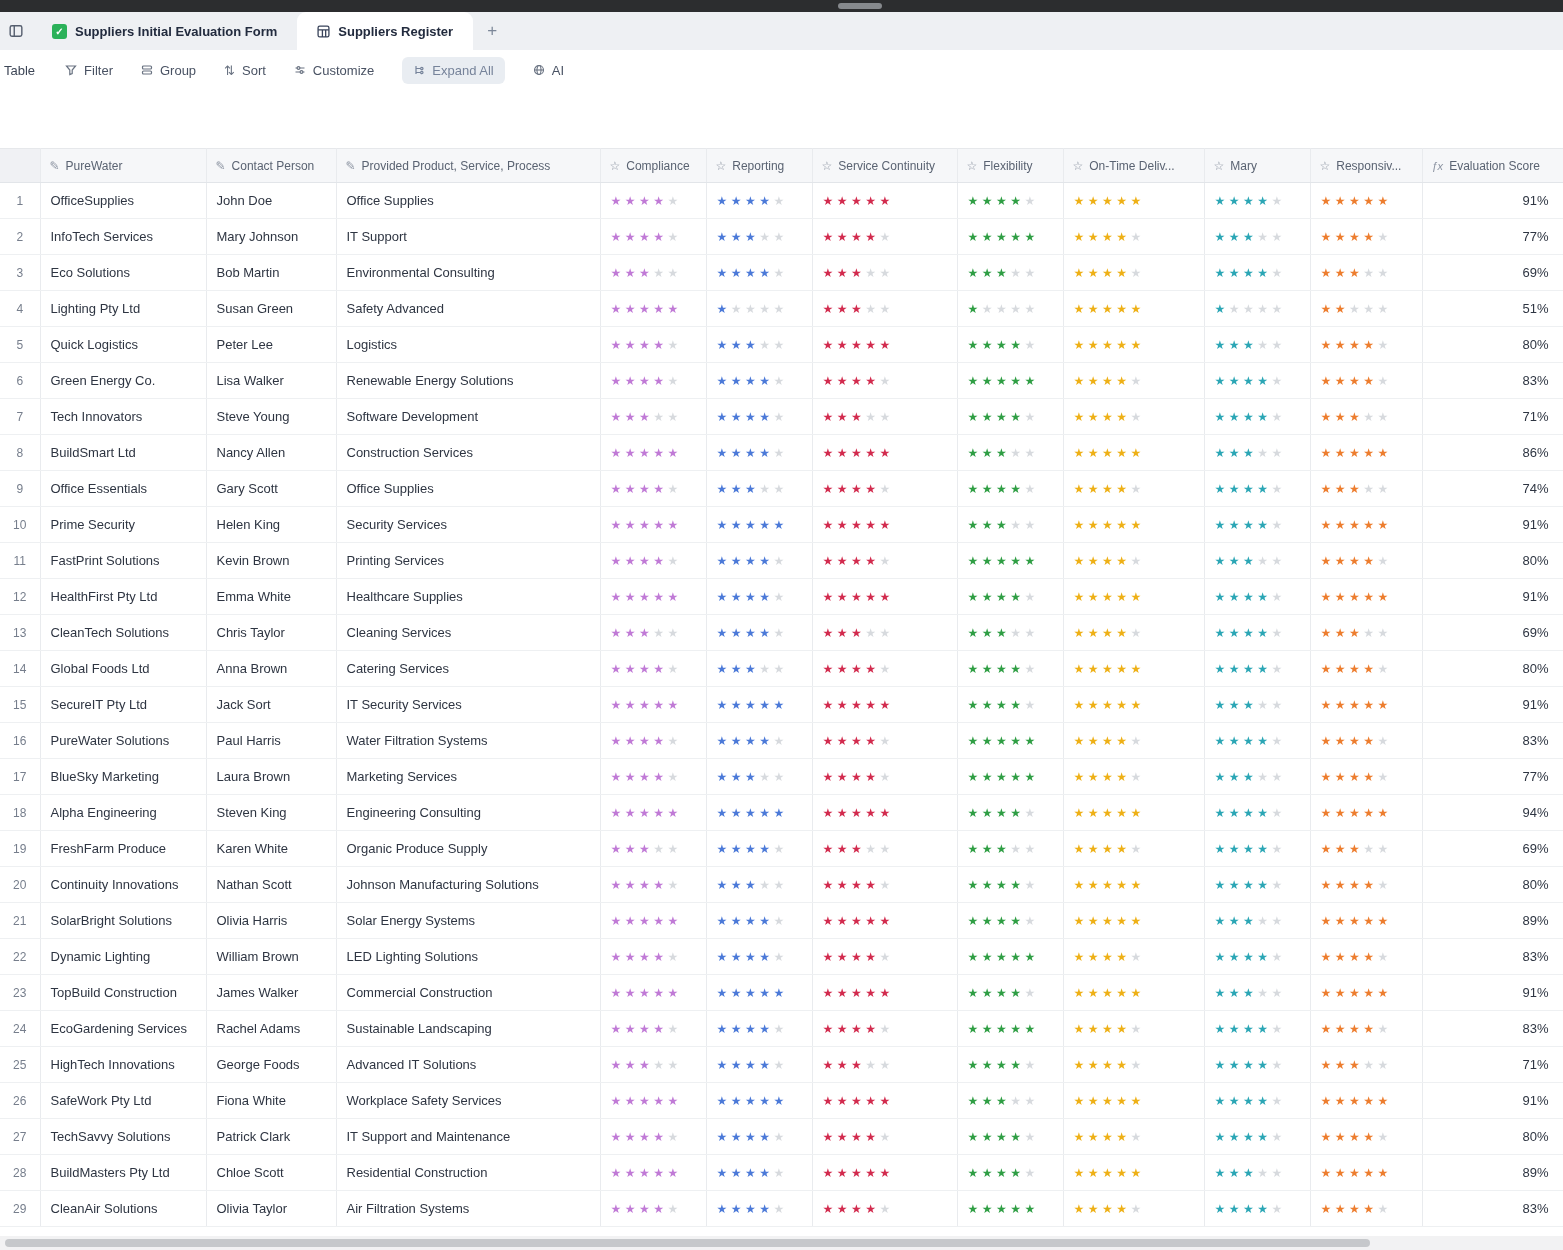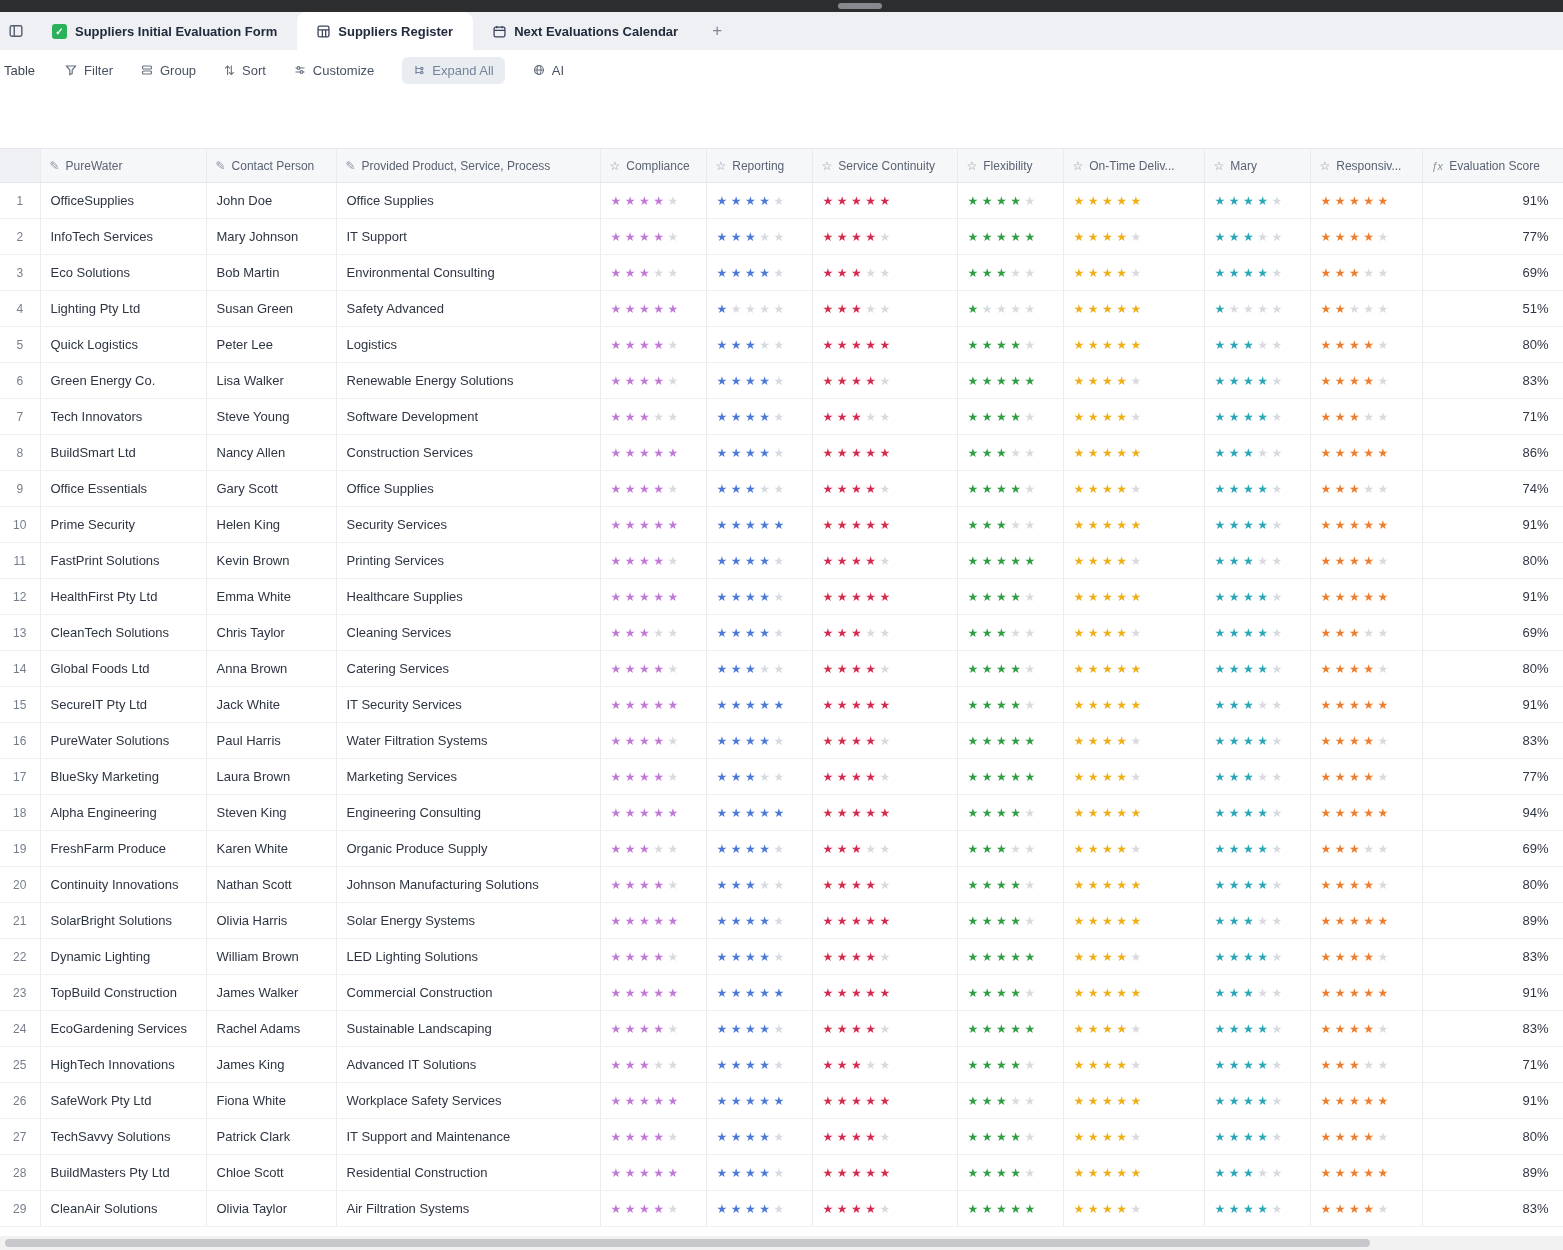--- a/index.html
+++ b/index.html
@@ -72,29 +72,20 @@
     <span>Suppliers Initial Evaluation Form</span>
   </div>
   <div class="tab active">
     <span class="tb-ic">
       <svg class="ic" width="13" height="13" viewBox="0 0 12 12" fill="none" stroke="#39435a" stroke-width="1.2">
         <rect x="1" y="1" width="10" height="10" rx="1.5"></rect>
           <path d="M1 4.5h10M5 4.5v6.5M8 4.5v6.5"></path>
       </svg>
     </span>
     <span>Suppliers Register</span>
-  </div>
-  <div class="tab">
-    <span class="tb-ic">
-      <svg class="ic" width="13" height="13" viewBox="0 0 12 12" fill="none" stroke="#39435a" stroke-width="1.2">
-        <rect x="1" y="2" width="10" height="9" rx="1.5"></rect>
-          <path d="M1 5h10M3.5 1v2M8.5 1v2"></path>
-      </svg>
-    </span>
-    <span>Next Evaluations Calendar</span>
   </div>
   <div class="tab-add">+</div>
 </div>
 
 <div class="toolbar">
   <div class="tb-item view">
     <span>Table</span>
   </div>
   <div class="tb-item">
     <span class="tb-ic">
@@ -375,21 +366,21 @@
         <td><span class="stars"><span style="color: rgb(210, 43, 78);">★</span><span style="color: rgb(210, 43, 78);">★</span><span style="color: rgb(210, 43, 78);">★</span><span style="color: rgb(210, 43, 78);">★</span><span style="color: rgb(215, 218, 222);">★</span></span></td>
         <td><span class="stars"><span style="color: rgb(47, 158, 68);">★</span><span style="color: rgb(47, 158, 68);">★</span><span style="color: rgb(47, 158, 68);">★</span><span style="color: rgb(47, 158, 68);">★</span><span style="color: rgb(215, 218, 222);">★</span></span></td>
         <td><span class="stars"><span style="color: rgb(238, 176, 22);">★</span><span style="color: rgb(238, 176, 22);">★</span><span style="color: rgb(238, 176, 22);">★</span><span style="color: rgb(238, 176, 22);">★</span><span style="color: rgb(238, 176, 22);">★</span></span></td>
         <td><span class="stars"><span style="color: rgb(43, 166, 181);">★</span><span style="color: rgb(43, 166, 181);">★</span><span style="color: rgb(43, 166, 181);">★</span><span style="color: rgb(43, 166, 181);">★</span><span style="color: rgb(215, 218, 222);">★</span></span></td>
         <td><span class="stars"><span style="color: rgb(237, 125, 46);">★</span><span style="color: rgb(237, 125, 46);">★</span><span style="color: rgb(237, 125, 46);">★</span><span style="color: rgb(237, 125, 46);">★</span><span style="color: rgb(215, 218, 222);">★</span></span></td>
         <td class="score">80%</td>
       </tr>
       <tr>
         <td class="num">15</td>
         <td>SecureIT Pty Ltd</td>
-        <td>Jack White</td>
+        <td>Jack Sort</td>
         <td>IT Security Services</td>
         <td><span class="stars"><span style="color: rgb(192, 122, 214);">★</span><span style="color: rgb(192, 122, 214);">★</span><span style="color: rgb(192, 122, 214);">★</span><span style="color: rgb(192, 122, 214);">★</span><span style="color: rgb(192, 122, 214);">★</span></span></td>
         <td><span class="stars"><span style="color: rgb(75, 121, 216);">★</span><span style="color: rgb(75, 121, 216);">★</span><span style="color: rgb(75, 121, 216);">★</span><span style="color: rgb(75, 121, 216);">★</span><span style="color: rgb(75, 121, 216);">★</span></span></td>
         <td><span class="stars"><span style="color: rgb(210, 43, 78);">★</span><span style="color: rgb(210, 43, 78);">★</span><span style="color: rgb(210, 43, 78);">★</span><span style="color: rgb(210, 43, 78);">★</span><span style="color: rgb(210, 43, 78);">★</span></span></td>
         <td><span class="stars"><span style="color: rgb(47, 158, 68);">★</span><span style="color: rgb(47, 158, 68);">★</span><span style="color: rgb(47, 158, 68);">★</span><span style="color: rgb(47, 158, 68);">★</span><span style="color: rgb(215, 218, 222);">★</span></span></td>
         <td><span class="stars"><span style="color: rgb(238, 176, 22);">★</span><span style="color: rgb(238, 176, 22);">★</span><span style="color: rgb(238, 176, 22);">★</span><span style="color: rgb(238, 176, 22);">★</span><span style="color: rgb(238, 176, 22);">★</span></span></td>
         <td><span class="stars"><span style="color: rgb(43, 166, 181);">★</span><span style="color: rgb(43, 166, 181);">★</span><span style="color: rgb(43, 166, 181);">★</span><span style="color: rgb(215, 218, 222);">★</span><span style="color: rgb(215, 218, 222);">★</span></span></td>
         <td><span class="stars"><span style="color: rgb(237, 125, 46);">★</span><span style="color: rgb(237, 125, 46);">★</span><span style="color: rgb(237, 125, 46);">★</span><span style="color: rgb(237, 125, 46);">★</span><span style="color: rgb(237, 125, 46);">★</span></span></td>
         <td class="score">91%</td>
       </tr>
@@ -515,21 +506,21 @@
         <td><span class="stars"><span style="color: rgb(210, 43, 78);">★</span><span style="color: rgb(210, 43, 78);">★</span><span style="color: rgb(210, 43, 78);">★</span><span style="color: rgb(210, 43, 78);">★</span><span style="color: rgb(215, 218, 222);">★</span></span></td>
         <td><span class="stars"><span style="color: rgb(47, 158, 68);">★</span><span style="color: rgb(47, 158, 68);">★</span><span style="color: rgb(47, 158, 68);">★</span><span style="color: rgb(47, 158, 68);">★</span><span style="color: rgb(47, 158, 68);">★</span></span></td>
         <td><span class="stars"><span style="color: rgb(238, 176, 22);">★</span><span style="color: rgb(238, 176, 22);">★</span><span style="color: rgb(238, 176, 22);">★</span><span style="color: rgb(238, 176, 22);">★</span><span style="color: rgb(215, 218, 222);">★</span></span></td>
         <td><span class="stars"><span style="color: rgb(43, 166, 181);">★</span><span style="color: rgb(43, 166, 181);">★</span><span style="color: rgb(43, 166, 181);">★</span><span style="color: rgb(43, 166, 181);">★</span><span style="color: rgb(215, 218, 222);">★</span></span></td>
         <td><span class="stars"><span style="color: rgb(237, 125, 46);">★</span><span style="color: rgb(237, 125, 46);">★</span><span style="color: rgb(237, 125, 46);">★</span><span style="color: rgb(237, 125, 46);">★</span><span style="color: rgb(215, 218, 222);">★</span></span></td>
         <td class="score">83%</td>
       </tr>
       <tr>
         <td class="num">25</td>
         <td>HighTech Innovations</td>
-        <td>James King</td>
+        <td>George Foods</td>
         <td>Advanced IT Solutions</td>
         <td><span class="stars"><span style="color: rgb(192, 122, 214);">★</span><span style="color: rgb(192, 122, 214);">★</span><span style="color: rgb(192, 122, 214);">★</span><span style="color: rgb(215, 218, 222);">★</span><span style="color: rgb(215, 218, 222);">★</span></span></td>
         <td><span class="stars"><span style="color: rgb(75, 121, 216);">★</span><span style="color: rgb(75, 121, 216);">★</span><span style="color: rgb(75, 121, 216);">★</span><span style="color: rgb(75, 121, 216);">★</span><span style="color: rgb(215, 218, 222);">★</span></span></td>
         <td><span class="stars"><span style="color: rgb(210, 43, 78);">★</span><span style="color: rgb(210, 43, 78);">★</span><span style="color: rgb(210, 43, 78);">★</span><span style="color: rgb(215, 218, 222);">★</span><span style="color: rgb(215, 218, 222);">★</span></span></td>
         <td><span class="stars"><span style="color: rgb(47, 158, 68);">★</span><span style="color: rgb(47, 158, 68);">★</span><span style="color: rgb(47, 158, 68);">★</span><span style="color: rgb(47, 158, 68);">★</span><span style="color: rgb(215, 218, 222);">★</span></span></td>
         <td><span class="stars"><span style="color: rgb(238, 176, 22);">★</span><span style="color: rgb(238, 176, 22);">★</span><span style="color: rgb(238, 176, 22);">★</span><span style="color: rgb(238, 176, 22);">★</span><span style="color: rgb(215, 218, 222);">★</span></span></td>
         <td><span class="stars"><span style="color: rgb(43, 166, 181);">★</span><span style="color: rgb(43, 166, 181);">★</span><span style="color: rgb(43, 166, 181);">★</span><span style="color: rgb(43, 166, 181);">★</span><span style="color: rgb(215, 218, 222);">★</span></span></td>
         <td><span class="stars"><span style="color: rgb(237, 125, 46);">★</span><span style="color: rgb(237, 125, 46);">★</span><span style="color: rgb(237, 125, 46);">★</span><span style="color: rgb(215, 218, 222);">★</span><span style="color: rgb(215, 218, 222);">★</span></span></td>
         <td class="score">71%</td>
       </tr>

